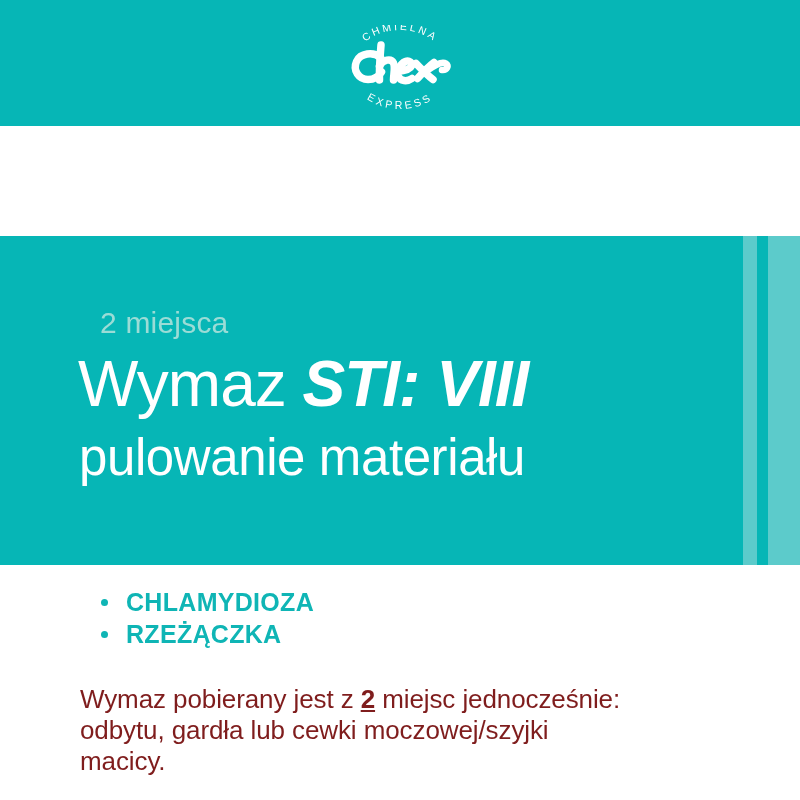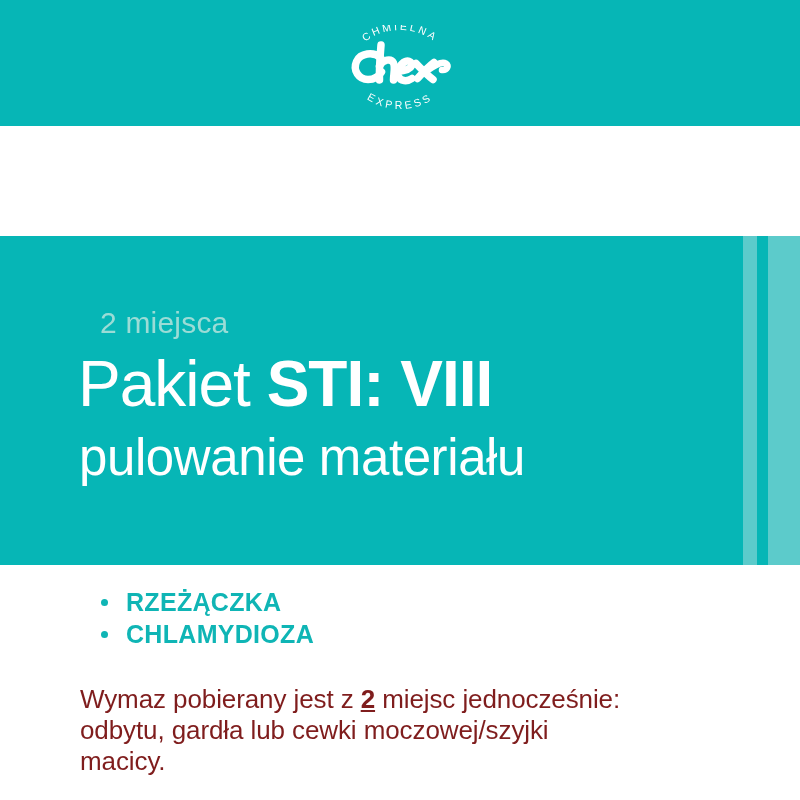--- a/index.html
+++ b/index.html
@@ -77,20 +77,21 @@
     top: 349px;
     font-size: 64px;
     line-height: 70px;
     font-weight: 400;
     color: #ffffff;
     letter-spacing: -1px;
     white-space: nowrap;
   }
   .title .strong {
     font-weight: 700;
+    font-style: italic;
   }
 
   .subtitle {
     position: absolute;
     left: 79px;
     top: 430px;
     font-size: 51px;
     line-height: 56px;
     font-weight: 400;
     color: #ffffff;
@@ -185,30 +186,30 @@
   </div>
 
   <div class="hero-band">
     <div class="stripe stripe-light-a"></div>
     <div class="stripe stripe-dark"></div>
     <div class="stripe stripe-light-b"></div>
   </div>
 
   <div class="eyebrow">2 miejsca</div>
 
-  <div class="title"><span>Pakiet </span><span class="strong">STI: VIII</span></div>
+  <div class="title"><span>Wymaz </span><span class="strong">STI: VIII</span></div>
 
   <div class="subtitle">pulowanie materiału</div>
 
   <ul class="bullets">
+    <li>
+      <span class="bullet-dot"></span>
+      <span>CHLAMYDIOZA</span>
+    </li>
     <li>
       <span class="bullet-dot"></span>
       <span>RZEŻĄCZKA</span>
     </li>
-    <li>
-      <span class="bullet-dot"></span>
-      <span>CHLAMYDIOZA</span>
-    </li>
   </ul>
 
   <p class="note"><span>Wymaz pobierany jest z </span><span class="emph">2</span><span> miejsc jednocześnie: odbytu, gardła lub cewki moczowej/szyjki macicy.</span></p>
 
 </div>
 
 </body></html>

